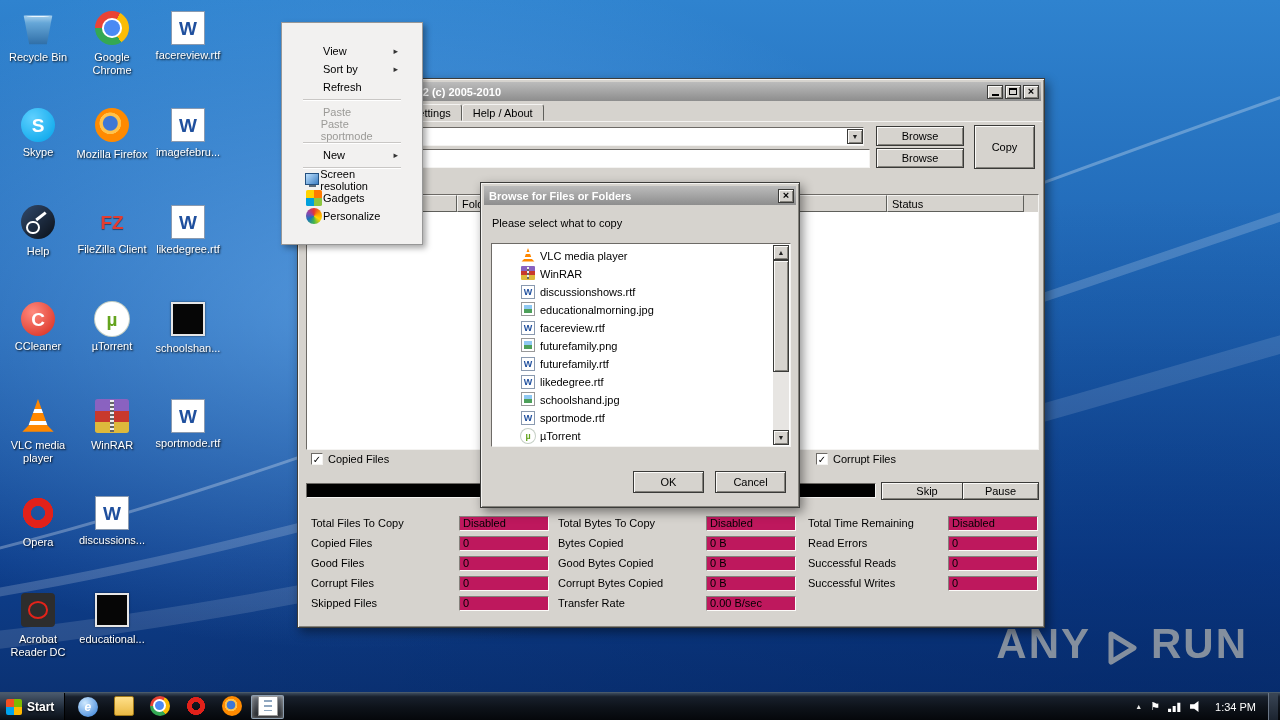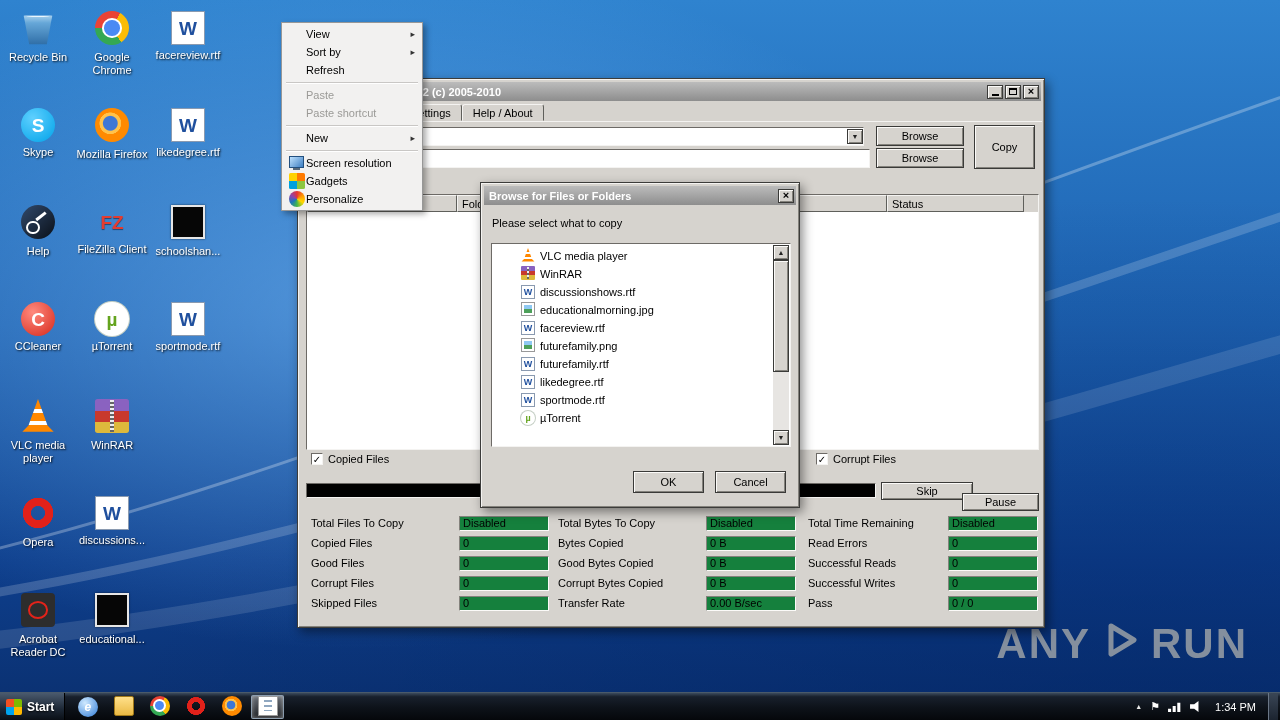--- a/index.html
+++ b/index.html
@@ -86,21 +86,21 @@
   .fi-ie{border-radius:50%;background:radial-gradient(circle at 35% 30%,#cfe9ff,#2f7bd6);color:#fff;font-weight:bold;font-style:italic;}
   .fi-ie::after{content:"e";}
   .fi-explorer{background:linear-gradient(180deg,#ffe08a,#eab944);border:1px solid #a07818;border-radius:2px;}
   .fi-copier-page{background:#fff;border:1px solid #9a9a9a;}
   .fi-copier-page::after{content:"";position:absolute;inset:22% 26%;
     background:repeating-linear-gradient(180deg,#8fa7c0 0 2px,transparent 2px 5px);}
   .fi-start-flag{border-radius:2px;background:conic-gradient(#7fba00 0 25%,#ffb900 25% 50%,#00a4ef 50% 75%,#f25022 75%);}
 
   
   .cmenu{position:absolute;left:281px;top:22px;width:142px;z-index:40;background:#f2f1f0;
-    border:1px solid #979797;box-shadow:3px 3px 6px rgba(0,0,0,.35);padding:2px;}
+    border:1px solid #979797;box-shadow:3px 3px 6px rgba(0,0,0,.35);padding:19px;}
   .menu-item{display:flex;align-items:center;height:18px;padding:0 5px 0 3px;color:#000;}
   .menu-item.disabled{color:#9b9a97;}
   .mi-icon{width:19px;display:inline-flex;justify-content:center;}
   .mi-arrow{margin-left:auto;visibility:hidden;font-size:9px;color:#333;}
   .menu-item.has-submenu .mi-arrow{visibility:visible;}
   .menu-sep{height:1px;background:#c9c7c5;margin:3px 2px;box-shadow:0 1px 0 #fff;}
 
   
   .main-win{left:297px;top:78px;width:748px;height:550px;z-index:20;}
   .tabs{position:absolute;left:2px;top:23px;height:19px;display:flex;align-items:flex-end;}
@@ -126,47 +126,47 @@
   .lv-col:nth-child(3){width:137px;}
   .wcheck{position:absolute;display:flex;align-items:center;gap:5px;}
   .chk1{left:13px;top:374px;} .chk2{left:518px;top:374px;}
   .cbbox{width:12px;height:12px;background:#fff;border:1px solid;
     border-color:#6d6a66 #f4f3f1 #f4f3f1 #6d6a66;display:flex;align-items:center;justify-content:center;
     font-size:10px;font-weight:bold;}
   .progress{position:absolute;left:8px;top:404px;width:570px;height:15px;border:1px solid;
     border-color:#6d6a66 #f4f3f1 #f4f3f1 #6d6a66;background:#d6d3ce;}
   .progress-fill{width:100%;height:100%;background:#000;}
   .skip-btn{left:583px;top:403px;width:92px;height:18px;}
-  .pause-btn{left:664px;top:403px;width:77px;height:18px;margin-top:11px;}
+  .pause-btn{left:664px;top:403px;width:77px;height:18px;}
   .stats{position:absolute;display:flex;flex-direction:column;}
   .sg0{left:13px;top:434px;width:238px;}
   .sg1{left:260px;top:434px;width:238px;}
   .sg2{left:510px;top:434px;width:230px;}
   .stat-row{display:flex;align-items:center;justify-content:space-between;height:20px;}
-  .stat-value{width:90px;height:15px;background:#15803d;border:1px solid;
+  .stat-value{width:90px;height:15px;background:#be185d;border:1px solid;
     border-color:#84827c #fbfaf8 #fbfaf8 #84827c;padding:0 3px;display:flex;align-items:center;}
 
   
   .dialog{left:480px;top:182px;width:320px;height:326px;z-index:30;}
   .dlg-prompt{position:absolute;left:11px;top:34px;}
   .dlg-list{left:10px;top:60px;width:300px;height:204px;}
   .dlg-items{position:absolute;inset:1px 17px 1px 1px;overflow:hidden;padding-top:2px;}
   .dlg-item{display:flex;align-items:center;gap:5px;height:18px;padding-left:28px;white-space:nowrap;}
   .sbar{position:absolute;top:1px;right:1px;bottom:1px;width:16px;background:#e7e5e2;}
   .sb-btn{height:15px;background:#d6d3ce;border:1px solid #3a3a38;
     box-shadow:inset 1px 1px 0 #fbfaf8,inset -1px -1px 0 #84827c;
     display:flex;align-items:center;justify-content:center;font-size:7px;color:#222;}
   .sb-down{position:absolute;bottom:0;left:0;right:0;}
   .sb-thumb{position:absolute;top:15px;left:0;right:0;height:112px;background:#d6d3ce;border:1px solid #3a3a38;
     box-shadow:inset 1px 1px 0 #fbfaf8,inset -1px -1px 0 #84827c;}
   .ok-btn{left:152px;top:288px;width:71px;height:22px;}
   .cancel-btn{left:234px;top:288px;width:71px;height:22px;}
 
   
-  .watermark{position:absolute;right:32px;bottom:52px;display:flex;align-items:flex-start;gap:10px;
+  .watermark{position:absolute;right:32px;bottom:52px;display:flex;align-items:flex-end;gap:10px;
     color:#8f98a2;opacity:.92;z-index:8;}
   .wm-text{font-size:42px;font-weight:bold;letter-spacing:2px;}
 
   
   .taskbar{position:absolute;left:0;right:0;bottom:0;height:28px;display:flex;align-items:center;z-index:50;
     background:linear-gradient(180deg,#3b4a5c 0%,#18202c 14%,#0d1219 55%,#05070b 100%);
     border-top:1px solid #4a5a6a;}
   .start-btn{display:flex;align-items:center;gap:5px;height:100%;padding:0 10px 0 6px;
     background:linear-gradient(180deg,#4a5a6e,#1c2735 60%,#0a0f16);border-right:1px solid #000;}
   .start-label{color:#fff;font-weight:bold;font-size:12px;text-shadow:0 1px 2px #000;}
@@ -258,20 +258,24 @@
     <span class="dlabel">educational...</span>
   </div>
     </div>
   <div class="dcol c2">
       <div class="dcell">
     <span class="dic"><span class="ficon fi-word-doc sz34"></span></span>
     <span class="dlabel">facereview.rtf</span>
   </div>
       <div class="dcell">
     <span class="dic"><span class="ficon fi-word-doc sz34"></span></span>
+    <span class="dlabel">imagefebru...</span>
+  </div>
+      <div class="dcell">
+    <span class="dic"><span class="ficon fi-word-doc sz34"></span></span>
     <span class="dlabel">likedegree.rtf</span>
   </div>
       <div class="dcell">
     <span class="dic"><span class="ficon fi-black-thumb sz34"></span></span>
     <span class="dlabel">schoolshan...</span>
   </div>
       <div class="dcell">
     <span class="dic"><span class="ficon fi-word-doc sz34"></span></span>
     <span class="dlabel">sportmode.rtf</span>
   </div>
@@ -395,24 +399,20 @@
     <span class="stat-value">0</span>
   </div>
         <div class="stat-row">
     <span class="stat-label">Successful Reads</span>
     <span class="stat-value">0</span>
   </div>
         <div class="stat-row">
     <span class="stat-label">Successful Writes</span>
     <span class="stat-value">0</span>
   </div>
-        <div class="stat-row">
-    <span class="stat-label">Pass</span>
-    <span class="stat-value">0 / 0</span>
-  </div>
       </div>
   </div>
 
   <div class="win dialog">
     <div class="tbar">
       <span class="tbar-title">Browse for Files or Folders</span>
       <span class="tbar-btns">
         <span class="wbtn">
             <span class="g-close">×</span>
           </span>
@@ -447,20 +447,24 @@
   </div>
           <div class="dlg-item">
     <span class="dlg-item-ico"><span class="ficon fi-word-doc sz14"></span></span>
     <span class="dlg-item-label">futurefamily.rtf</span>
   </div>
           <div class="dlg-item">
     <span class="dlg-item-ico"><span class="ficon fi-word-doc sz14"></span></span>
     <span class="dlg-item-label">likedegree.rtf</span>
   </div>
           <div class="dlg-item">
+    <span class="dlg-item-ico"><span class="ficon fi-image sz14"></span></span>
+    <span class="dlg-item-label">schoolshand.jpg</span>
+  </div>
+          <div class="dlg-item">
     <span class="dlg-item-ico"><span class="ficon fi-word-doc sz14"></span></span>
     <span class="dlg-item-label">sportmode.rtf</span>
   </div>
           <div class="dlg-item">
     <span class="dlg-item-ico"><span class="ficon fi-utorrent sz14"></span></span>
     <span class="dlg-item-label">µTorrent</span>
   </div>
         </div>
       <div class="sbar">
         <div class="sb-btn">▲</div>
@@ -489,21 +493,21 @@
     <span class="mi-arrow">▸</span>
   </div>
       <div class="menu-sep"></div>
       <div class="menu-item disabled">
     <span class="mi-icon"></span>
     <span class="mi-label">Paste</span>
     <span class="mi-arrow">▸</span>
   </div>
       <div class="menu-item disabled">
     <span class="mi-icon"></span>
-    <span class="mi-label">Paste shortcut</span>
+    <span class="mi-label">Paste sportmode</span>
     <span class="mi-arrow">▸</span>
   </div>
       <div class="menu-sep"></div>
       <div class="menu-item has-submenu">
     <span class="mi-icon"></span>
     <span class="mi-label">New</span>
     <span class="mi-arrow">▸</span>
   </div>
       <div class="menu-sep"></div>
       <div class="menu-item">

